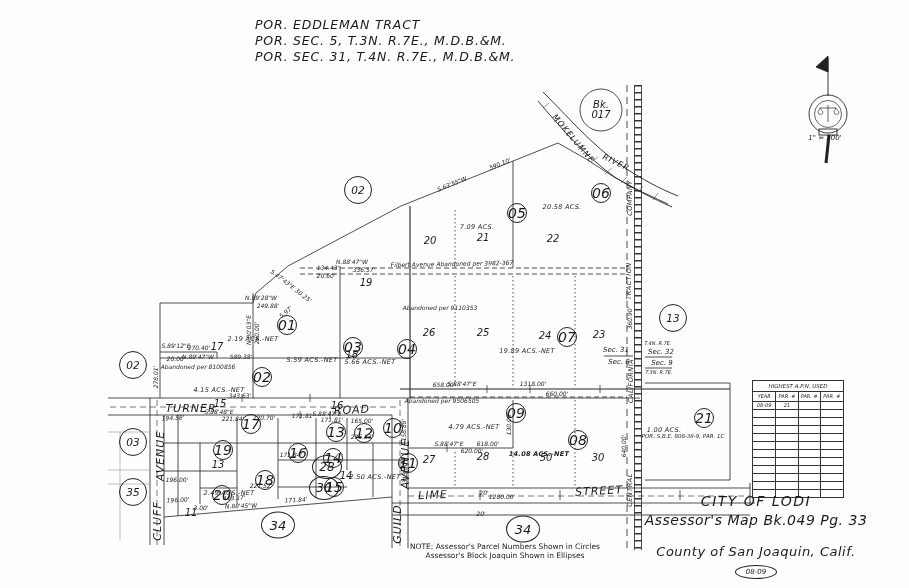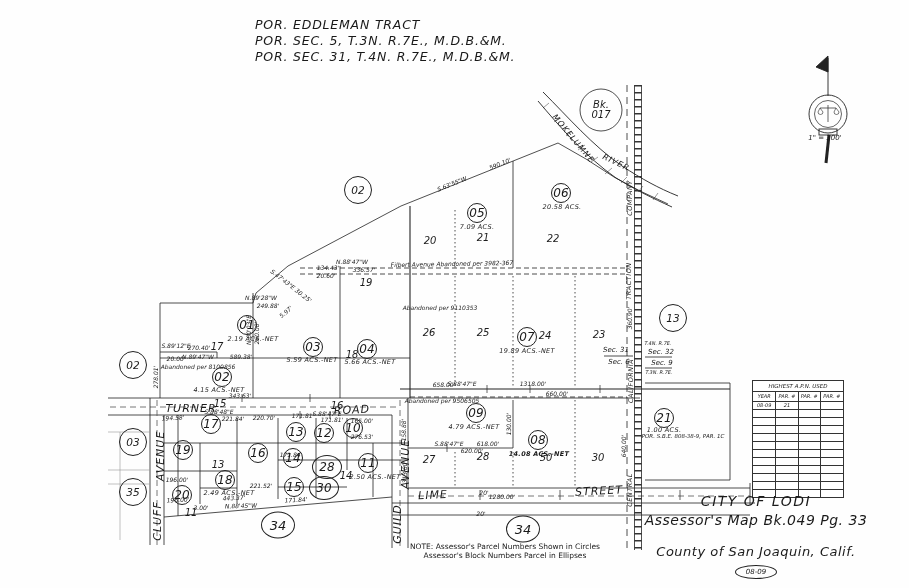--- a/index.html
+++ b/index.html
@@ -11,21 +11,21 @@
   .tiny{font-size:5.5px;}
   .acre{font-size:6.5px;letter-spacing:.3px;}
   .blocknum{font-size:10px;}
   .street{font-size:11px;letter-spacing:1px;}
   .rr{font-size:6.5px;letter-spacing:.5px;}
   .river{font-size:8px;letter-spacing:1px;}
   .sec{font-size:7px;}
   .sec-sm{font-size:5px;}
   .circle{position:absolute;border:1px solid #222;border-radius:50%;display:flex;align-items:center;
           justify-content:center;font-style:italic;transform:translate(-50%,-50%);}
-  .parcel-c{width:18px;height:18px;font-size:12px;}
+  .parcel-c{width:18px;height:18px;font-size:14px;margin-left:40px;}
   .pageref-c{width:26px;height:26px;font-size:10.5px;}
   .ellipse-c{width:28px;height:22px;font-size:12px;}
   .ellipse-lg{width:32px;height:25px;font-size:13px;}
   .title-block{position:absolute;left:255px;top:17px;font-style:italic;font-size:12.5px;
                line-height:16px;letter-spacing:.8px;font-weight:500;}
   .assess{position:absolute;left:600px;top:24px;width:158px;text-align:center;font-style:italic;
           font-size:8px;line-height:11px;letter-spacing:.5px;}
   .mapnum{position:absolute;left:744px;top:26px;width:160px;text-align:center;font-style:italic;
           font-size:27px;letter-spacing:3px;}
   .scale{position:absolute;left:783px;top:134px;width:84px;text-align:center;font-style:italic;font-size:7px;}
@@ -378,16 +378,16 @@
 
   <div class="footer">
     <div class="city">CITY OF LODI</div>
     <div class="mapref">Assessor's Map Bk.049 Pg. 33</div>
     <div class="county">County of San Joaquin, Calif.</div>
     <div><span class="rev-ellipse">08-09</span></div>
   </div>
 
   <div class="note">
     <div>NOTE: Assessor's Parcel Numbers Shown in Circles</div>
-    <div>Assessor's Block Numbers Parcel in Ellipses</div>
+    <div>Assessor's Block Joaquin Shown in Ellipses</div>
   </div>
 
 </div>
 
 </body></html>

